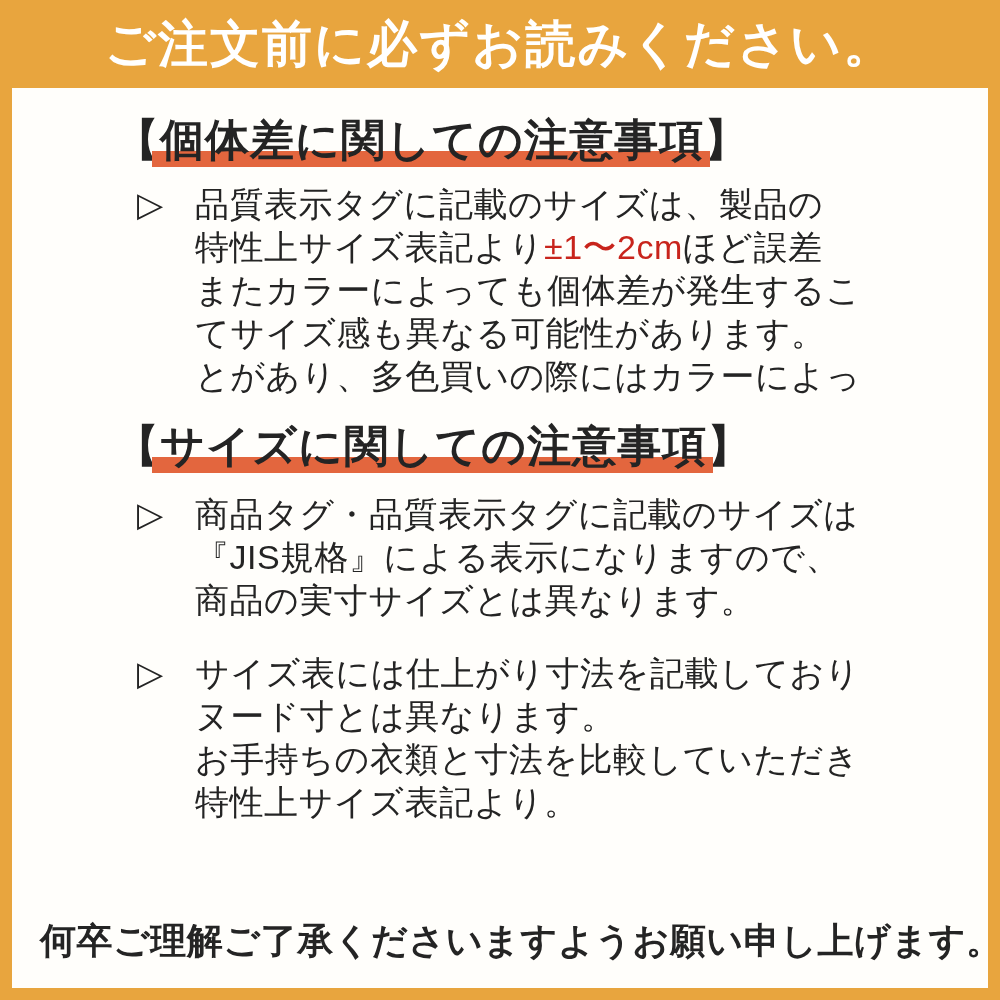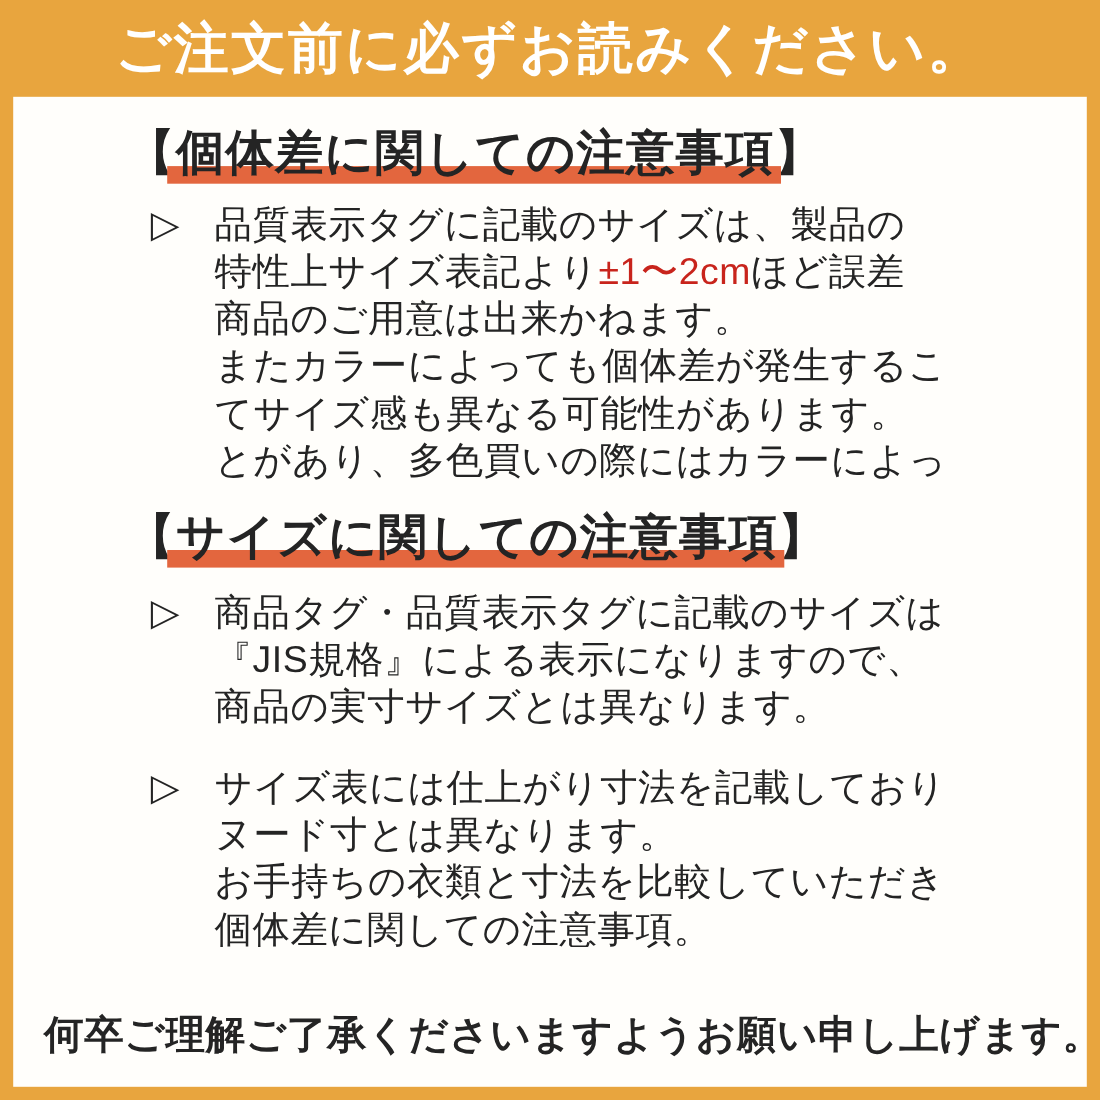--- a/index.html
+++ b/index.html
@@ -109,21 +109,20 @@
 
   <div class="content">
 
     <div class="section-heading"><span>【</span><span class="heading-inner">個体差に関しての注意事項</span><span>】</span></div>
 
     <div class="bullet bullet-1">
       <span class="triangle-marker">▷</span>
       <div class="bullet-body">
         <div>品質表示タグに記載のサイズは、製品の</div>
         <div><span>特性上サイズ表記より</span><span class="accent-text">±1〜2cm</span><span>ほど誤差</span></div>
-        <div>商品のご用意は出来かねます。</div>
         <div>またカラーによっても個体差が発生するこ</div>
         <div>てサイズ感も異なる可能性があります。</div>
         <div>とがあり、多色買いの際にはカラーによっ</div>
       </div>
     </div>
 
     <div class="section-heading" style="margin-top:22px"><span>【</span><span class="heading-inner">サイズに関しての注意事項</span><span>】</span></div>
 
     <div class="bullet bullet-2">
       <span class="triangle-marker">▷</span>
@@ -133,21 +132,21 @@
         <div>商品の実寸サイズとは異なります。</div>
       </div>
     </div>
 
     <div class="bullet bullet-3">
       <span class="triangle-marker">▷</span>
       <div class="bullet-body">
         <div>サイズ表には仕上がり寸法を記載しており</div>
         <div>ヌード寸とは異なります。</div>
         <div>お手持ちの衣類と寸法を比較していただき</div>
-        <div>個体差に関しての注意事項。</div>
+        <div>特性上サイズ表記より。</div>
       </div>
     </div>
 
     <div class="footer-note">何卒ご理解ご了承くださいますようお願い申し上げます。</div>
 
   </div>
 
 </div>
 
 </body></html>

